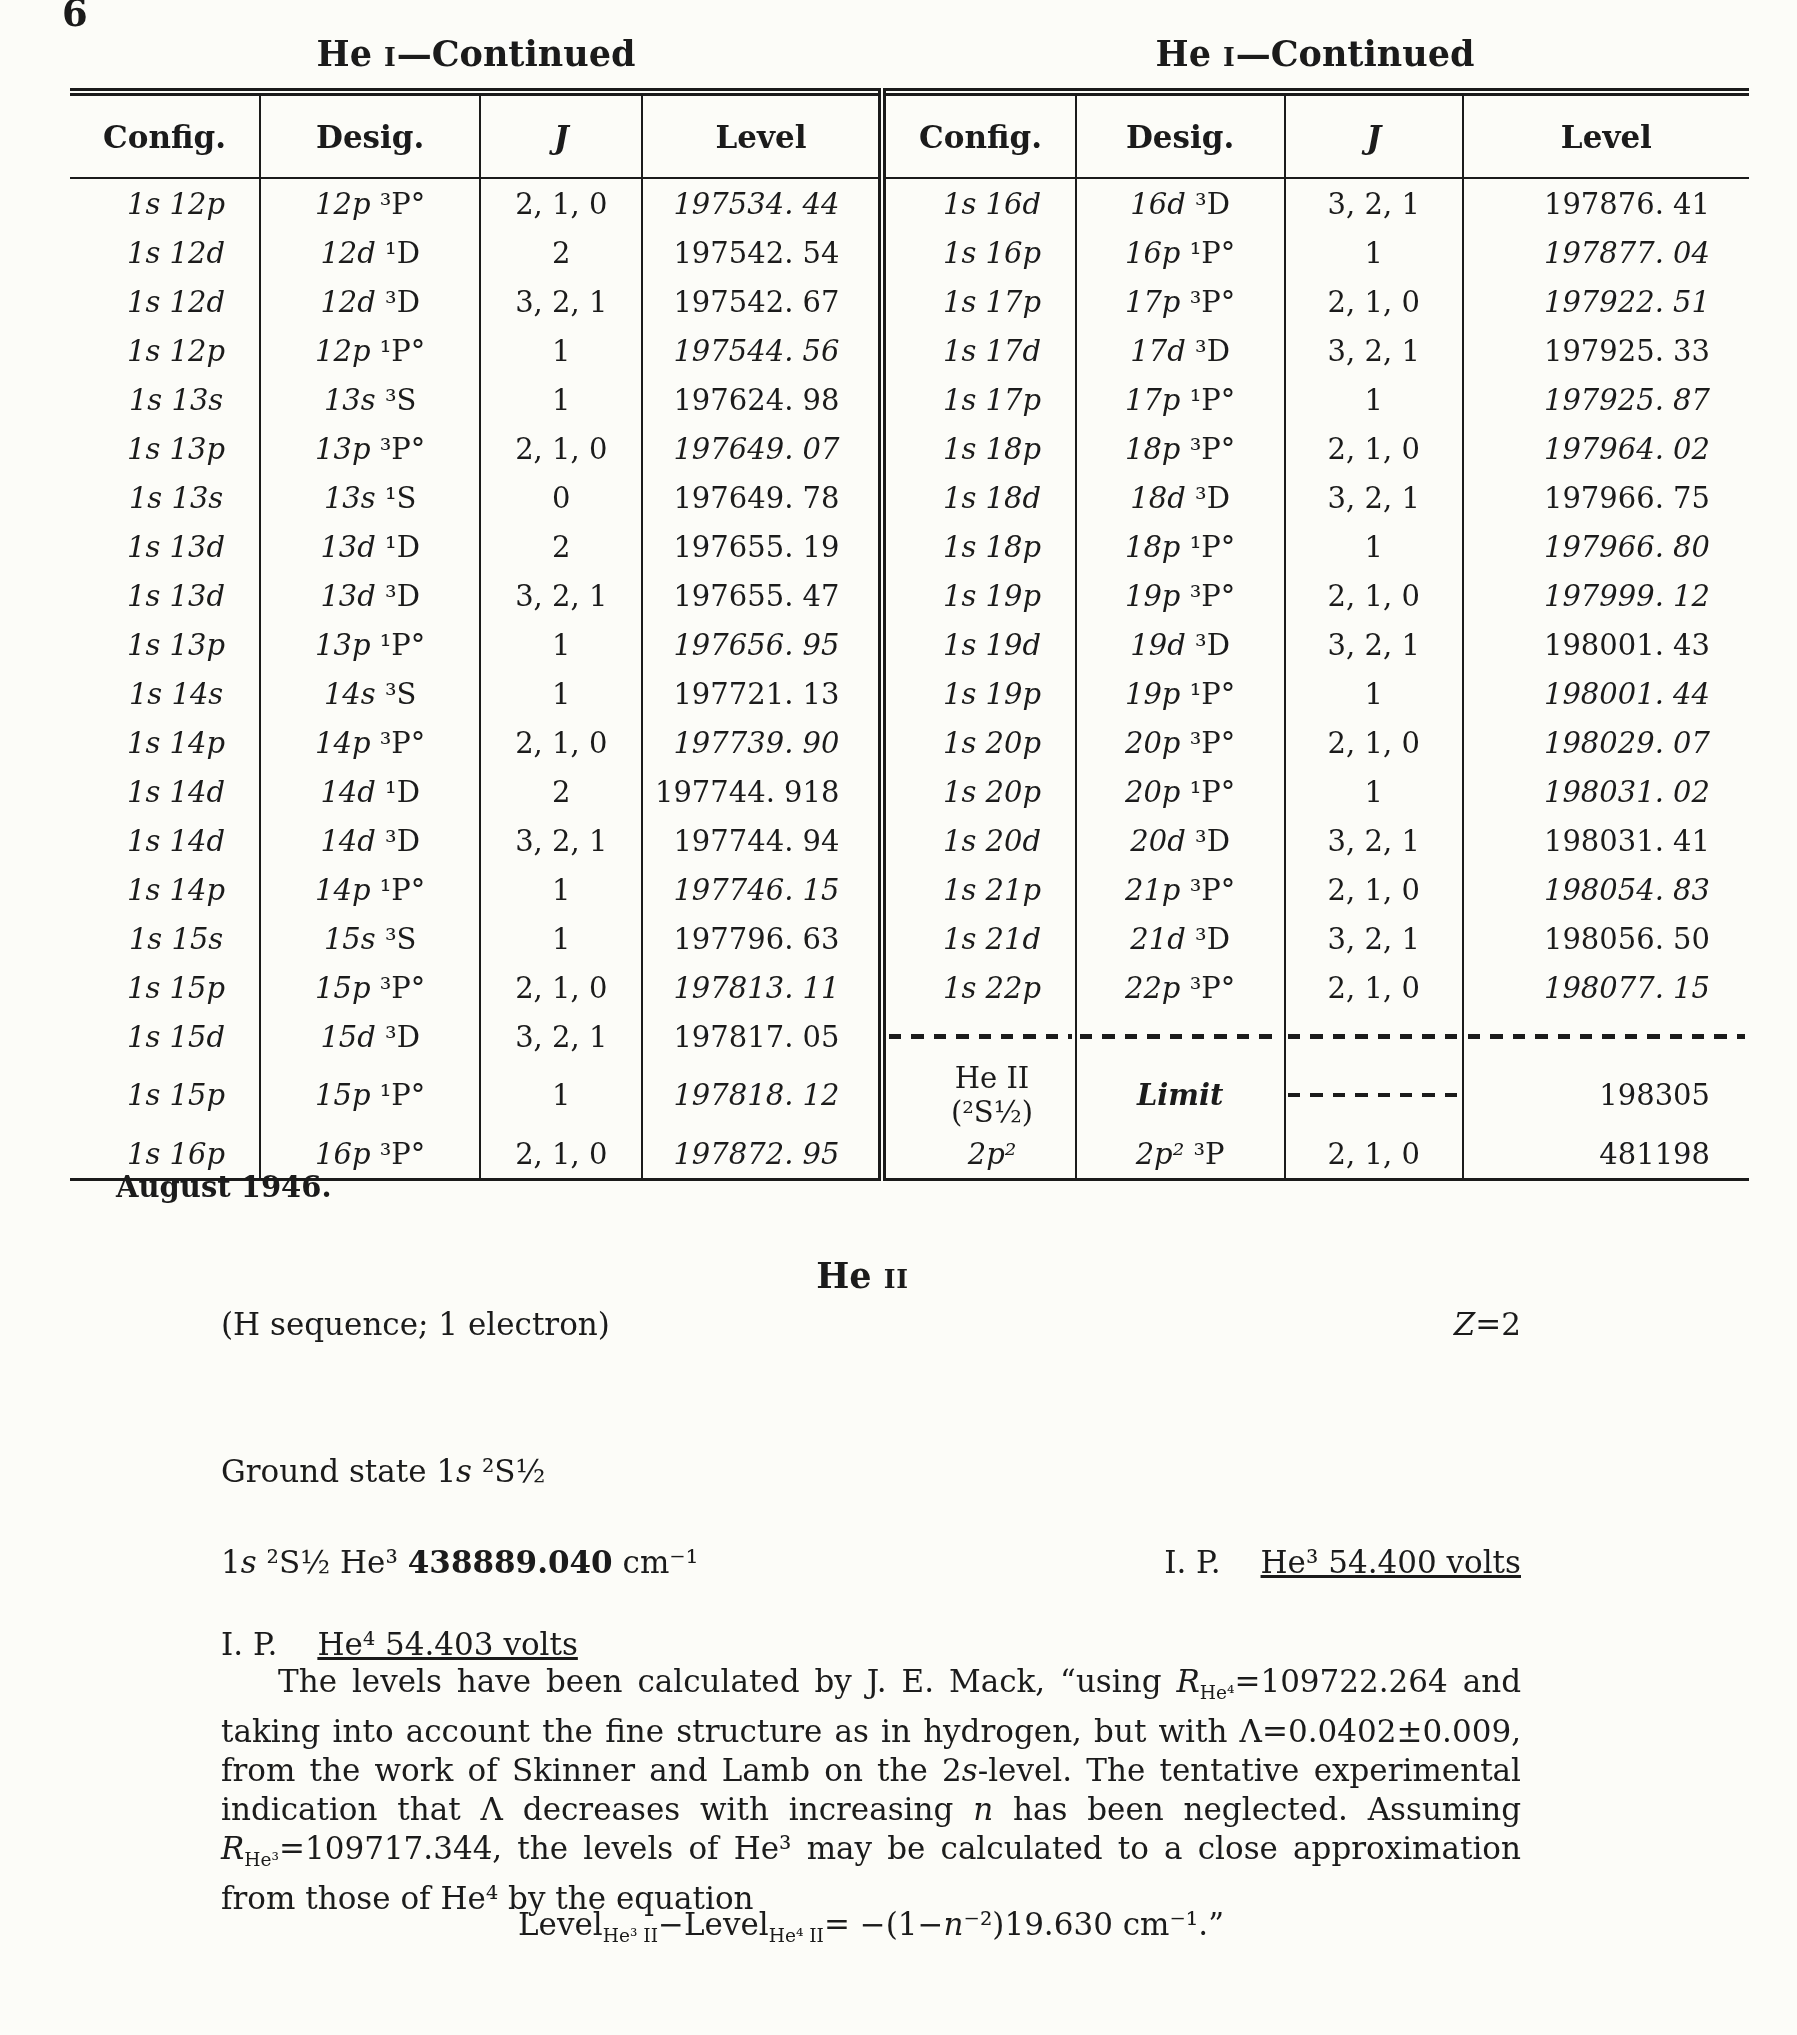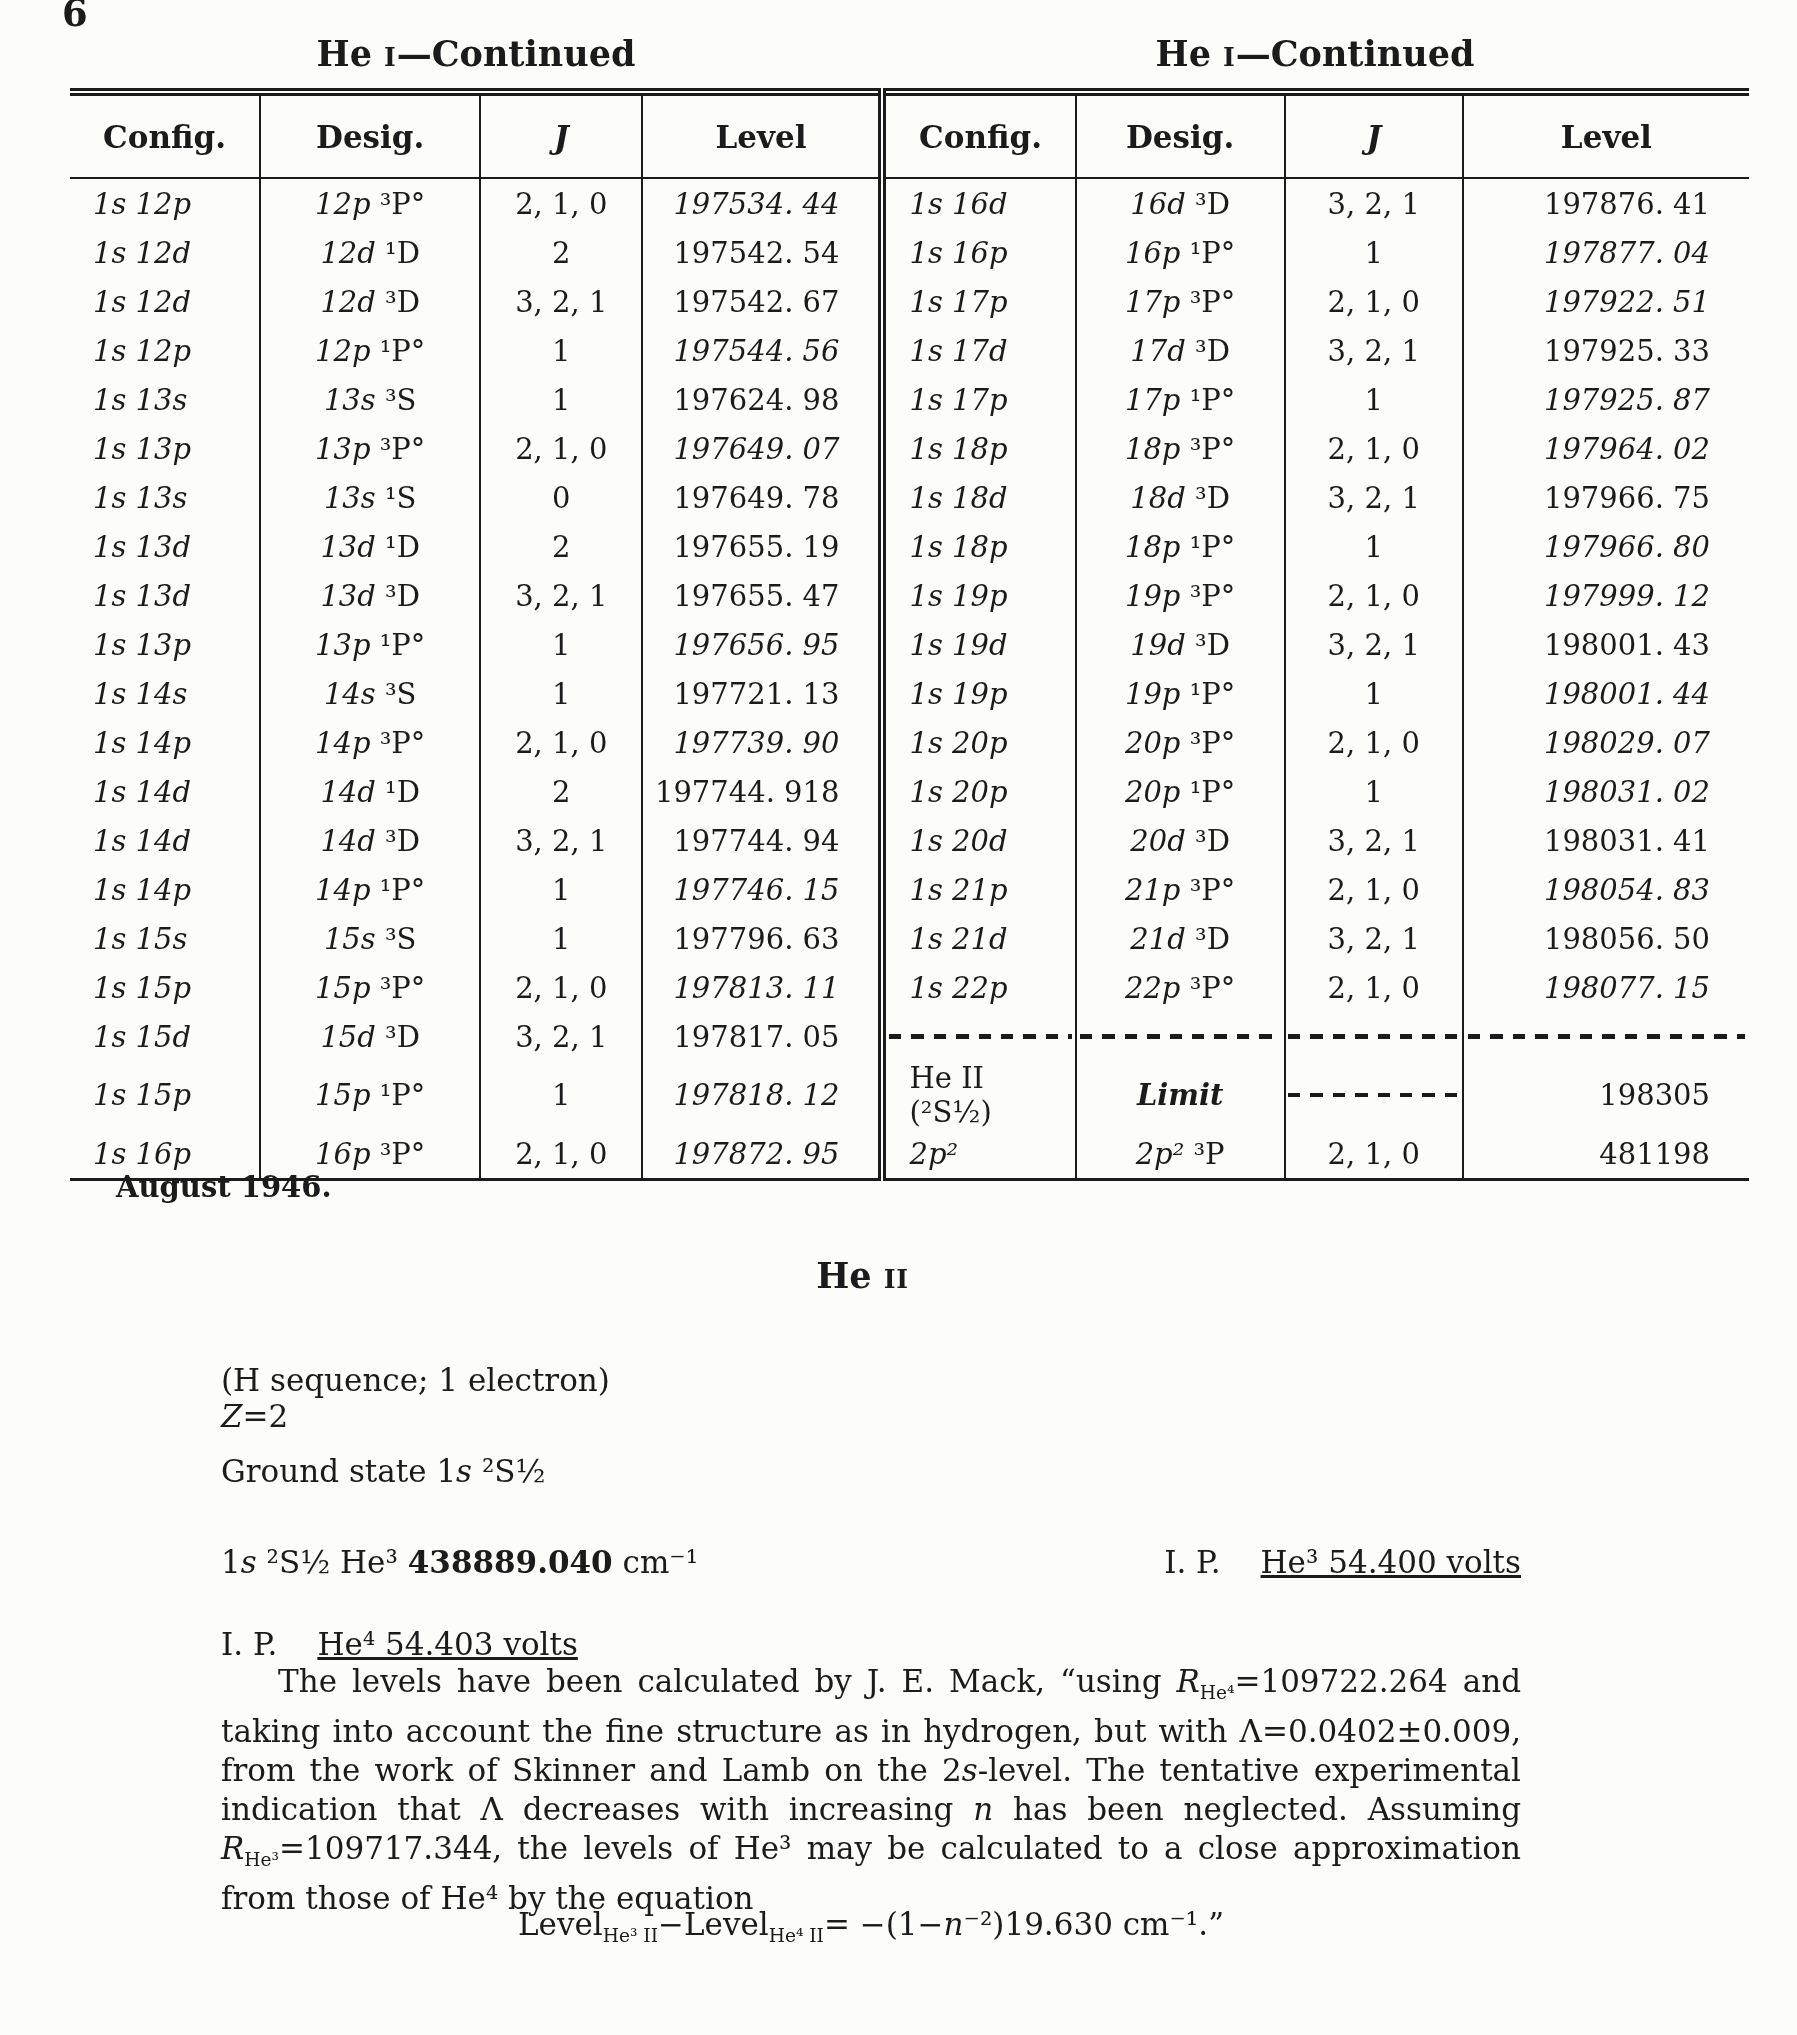--- a/index.html
+++ b/index.html
@@ -17,36 +17,36 @@
   .sc{font-size:0.72em;letter-spacing:0.8px;}
   .tablewrap{position:absolute;top:88px;left:70px;width:1679px;}
   table{border-collapse:collapse;width:100%;table-layout:fixed;
         border-top:8.5px double #1b1b1b;border-bottom:3.9px solid #1b1b1b;}
   th{font-weight:bold;font-size:31px;height:79px;vertical-align:middle;
      border-bottom:2.3px solid #1b1b1b;font-variant:normal;}
   th.thj{font-style:italic;font-family:"DejaVu Serif","Liberation Serif",serif;}
   td{height:49px;font-size:29px;vertical-align:middle;padding:0;}
   .v{border-right:2.3px solid #1b1b1b;}
   .mid{border-right:8.5px double #1b1b1b;}
-  .c-config{text-align:left;padding-left:23px;font-style:italic;}
+  .c-config{text-align:center;padding-left:23px;font-style:italic;}
   .c-config.roman{font-style:normal;}
   .c-desig{text-align:center;}
   .c-desig .term{font-style:italic;}
   .c-j{text-align:center;}
   .c-level{text-align:right;padding-right:39px;}
   .c-level.it{font-style:italic;}
   .limit-desig{font-weight:bold;font-style:italic;}
   .dash{width:97%;height:4.6px;margin:0 auto;
         background:repeating-linear-gradient(90deg,#1b1b1b 0 12.4px,transparent 12.4px 22.4px);}
   .august{position:absolute;top:1170px;left:116px;font-weight:bold;font-size:29px;}
   .heii-title{position:absolute;top:1255px;left:4px;width:1717px;text-align:center;
               font-weight:bold;font-size:35px;}
   .row-flex{position:absolute;left:221px;width:1300px;display:flex;
             justify-content:space-between;font-size:31px;}
-  .seq{top:1362px;flex-direction:column;}
+  .seq{top:1306px;}
   .ground{position:absolute;top:1453px;left:221px;font-size:31px;}
   .ipr1{top:1544px;}
   .ipr2{top:1626px;}
   .ipval{margin-left:40px;text-decoration:underline;}
   b{font-weight:bold;}
   sub{font-size:0.6em;}
   .para{position:absolute;top:1662px;left:221px;width:1300px;margin:0;
         font-size:31px;line-height:39px;text-align:justify;text-indent:57px;}
   .equation{position:absolute;top:1906px;left:221px;width:1300px;text-align:center;
             font-size:31px;}

